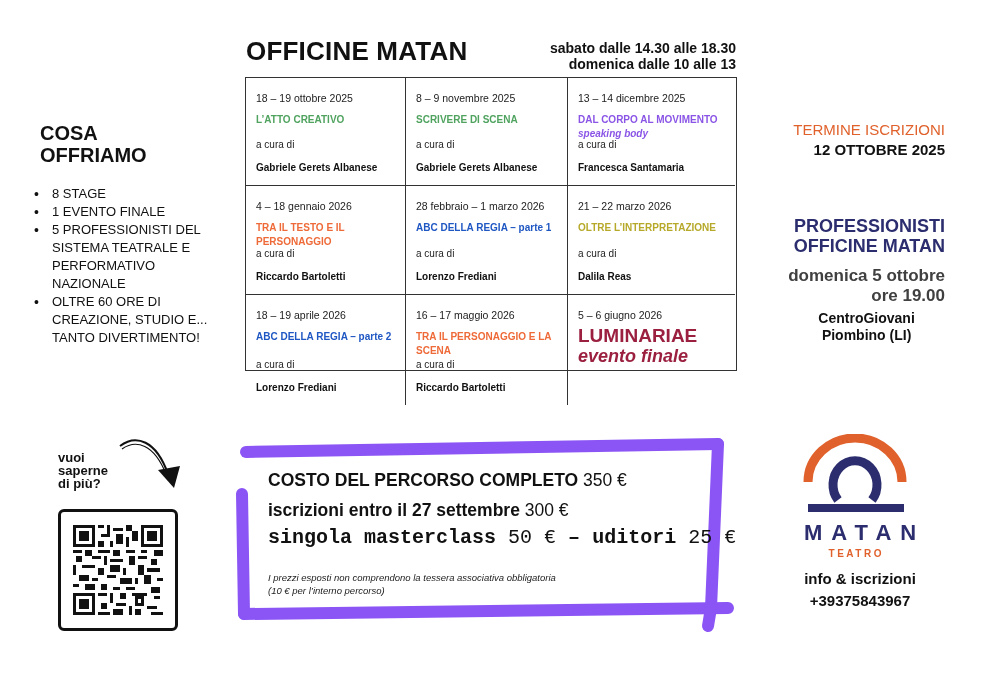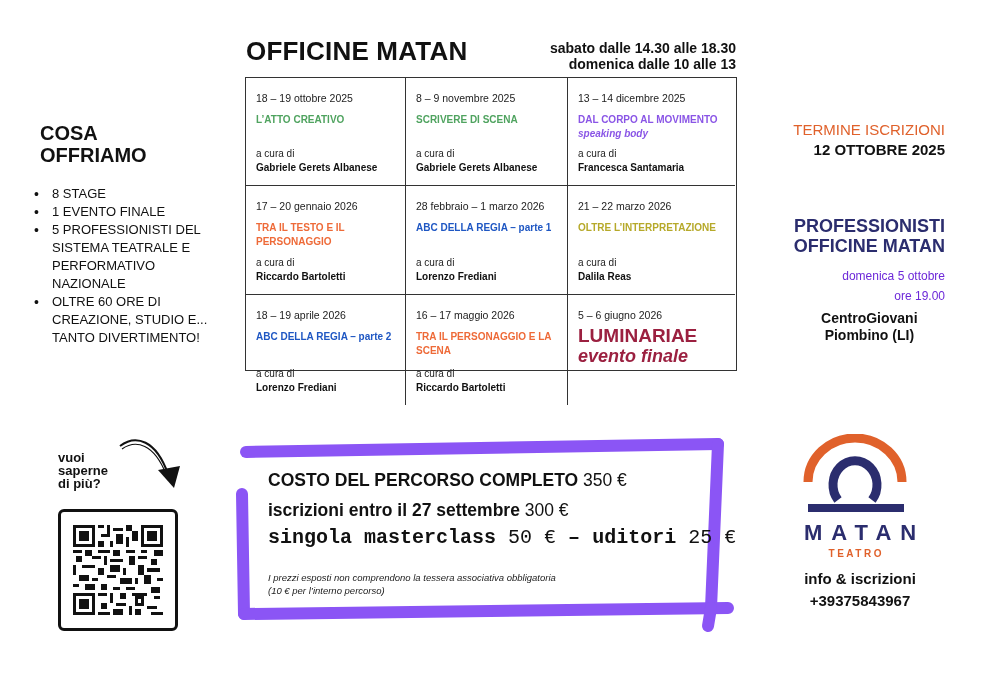--- a/index.html
+++ b/index.html
@@ -16,21 +16,21 @@
   .grid { left: 245px; top: 77px; width: 492px; height: 294px; border: 1.5px solid #333;
           display: grid; grid-template-columns: 160px 162px 167px; grid-template-rows: 108px 109px 110px; }
   .cell { border-right: 1.5px solid #333; border-bottom: 1.5px solid #333; padding: 14px 10px 0 10px; position: relative; }
   .cell.col3 { border-right: none; }
   .cell.row3 { border-bottom: none; }
   .cell .date { font-size: 10.5px; color: #222; }
   .cell .topic { margin-top: 9px; font-size: 10px; font-weight: bold; line-height: 14px; text-transform: none; }
   .cell .sub { font-size: 10px; font-style: italic; font-weight: bold; line-height: 13px; }
   .cell .curator { position: absolute; left: 10px; bottom: 10px; font-size: 10px; line-height: 14px; }
   .cell .curator .lbl { color: #222; }
-  .cell .curator .name { font-weight: bold; color: #111; }
+  .cell .curator .name { font-weight: bold; color: #111; margin-top: 9px; }
   .cell .big { margin-top: 4px; font-size: 19px; line-height: 21px; font-weight: bold; }
   .cell .big-it { font-size: 18px; line-height: 20px; font-style: italic; font-weight: bold; }
 
   
   .cosa { left: 40px; top: 122px; font-size: 20px; font-weight: bold; line-height: 22px; color: #111; }
   .offer-list { left: 34px; top: 185px; width: 185px; font-size: 13px; line-height: 18px; color: #111; list-style: none; }
   .offer-list li { position: relative; padding-left: 18px; }
   .offer-list li::before { content: "•"; position: absolute; left: 0; top: 0; font-size: 14px; }
 
   .vuoi { left: 58px; top: 451px; font-size: 13px; font-weight: bold; line-height: 13px; color: #111; }
@@ -39,21 +39,21 @@
   .qr { left: 58px; top: 509px; width: 120px; height: 122px; border: 3px solid #111; border-radius: 6px; background: #fff; }
   .qr svg { position: absolute; left: 12px; top: 12px; }
 
   
   .termine { right: 36px; top: 120px; text-align: right; }
   .termine .t1 { font-size: 15px; font-weight: normal; color: #e0612b; line-height: 19px; }
   .termine .t2 { font-size: 15px; font-weight: bold; color: #111; line-height: 22px; }
 
   .present { right: 36px; top: 216px; text-align: right; }
   .present .p1 { font-size: 18px; font-weight: bold; color: #2b2d6e; line-height: 20px; }
-  .present .p2 { margin-top: 10px; font-size: 12px; font-weight: normal; color: #6d28d9; line-height: 20px; }
+  .present .p2 { margin-top: 10px; font-size: 17px; font-weight: bold; color: #404040; line-height: 20px; }
   .present .p3 { font-size: 14px; font-weight: bold; color: #111; line-height: 17px; text-align: center; }
 
   .logo { left: 800px; top: 434px; width: 110px; height: 90px; }
   .matan { left: 795px; top: 520px; width: 120px; text-align: center; font-size: 22px; font-weight: bold; color: #2b2d6e; letter-spacing: 9px; padding-left: 9px; }
   .teatro { left: 795px; top: 548px; width: 120px; text-align: center; font-size: 10px; font-weight: bold; color: #e0612b; letter-spacing: 2.5px; padding-left: 2.5px; }
   .contact { left: 760px; top: 568px; width: 200px; text-align: center; font-size: 15px; font-weight: bold; line-height: 22px; color: #111; }
 
   
   .pricebox { left: 228px; top: 430px; width: 520px; height: 210px; }
   .price { left: 268px; top: 468px; color: #111; }
@@ -94,21 +94,21 @@
     <div class="date">13 – 14 dicembre 2025</div>
     <div class="topic" style="color:#8a55e6">DAL CORPO AL MOVIMENTO</div>
     <div class="sub" style="color:#8a55e6">speaking body</div>
     <div class="curator">
       <div class="lbl">a cura di</div>
       <div class="name">Francesca Santamaria</div>
     </div>
   </div>
 
   <div class="cell">
-    <div class="date">17 – 20 gennaio 2026</div>
+    <div class="date">4 – 18 gennaio 2026</div>
     <div class="topic" style="color:#ee6a38; width:110px">TRA IL TESTO E IL PERSONAGGIO</div>
     <div class="curator">
       <div class="lbl">a cura di</div>
       <div class="name">Riccardo Bartoletti</div>
     </div>
   </div>
   <div class="cell">
     <div class="date">28 febbraio – 1 marzo 2026</div>
     <div class="topic" style="color:#1f57c3">ABC DELLA REGIA – parte 1</div>
     <div class="curator">

